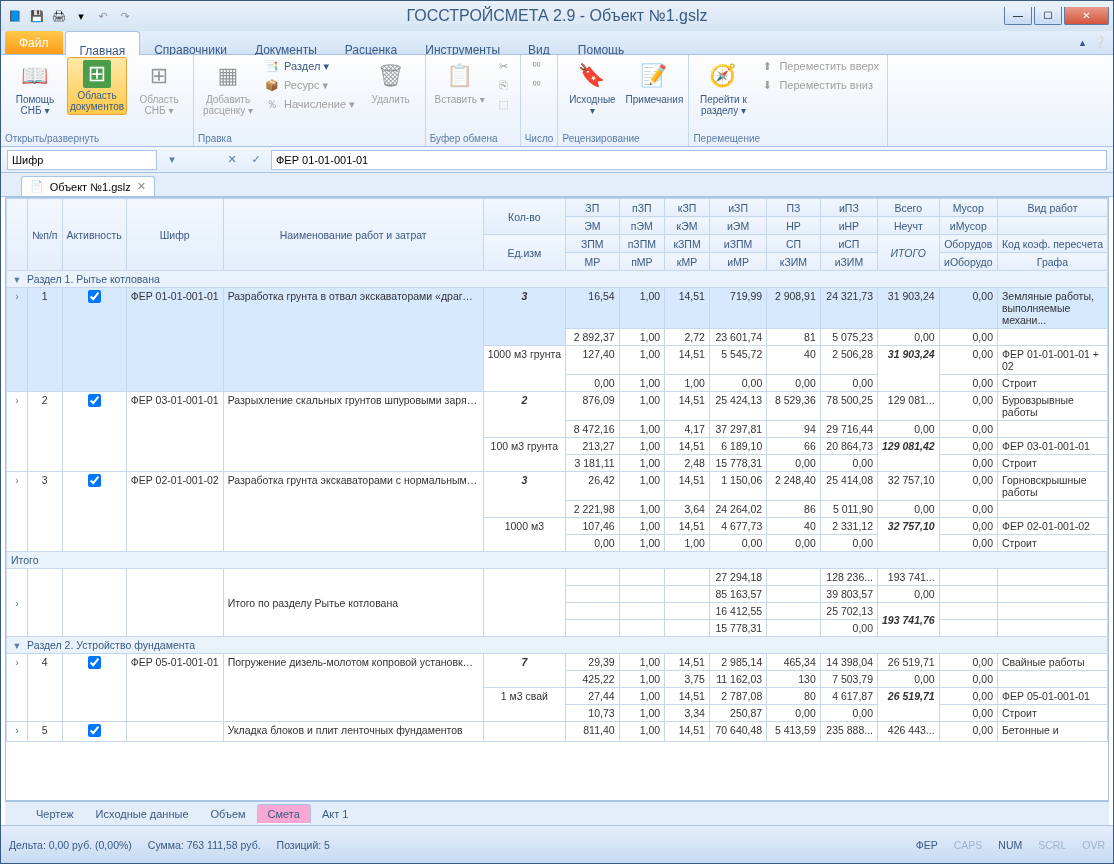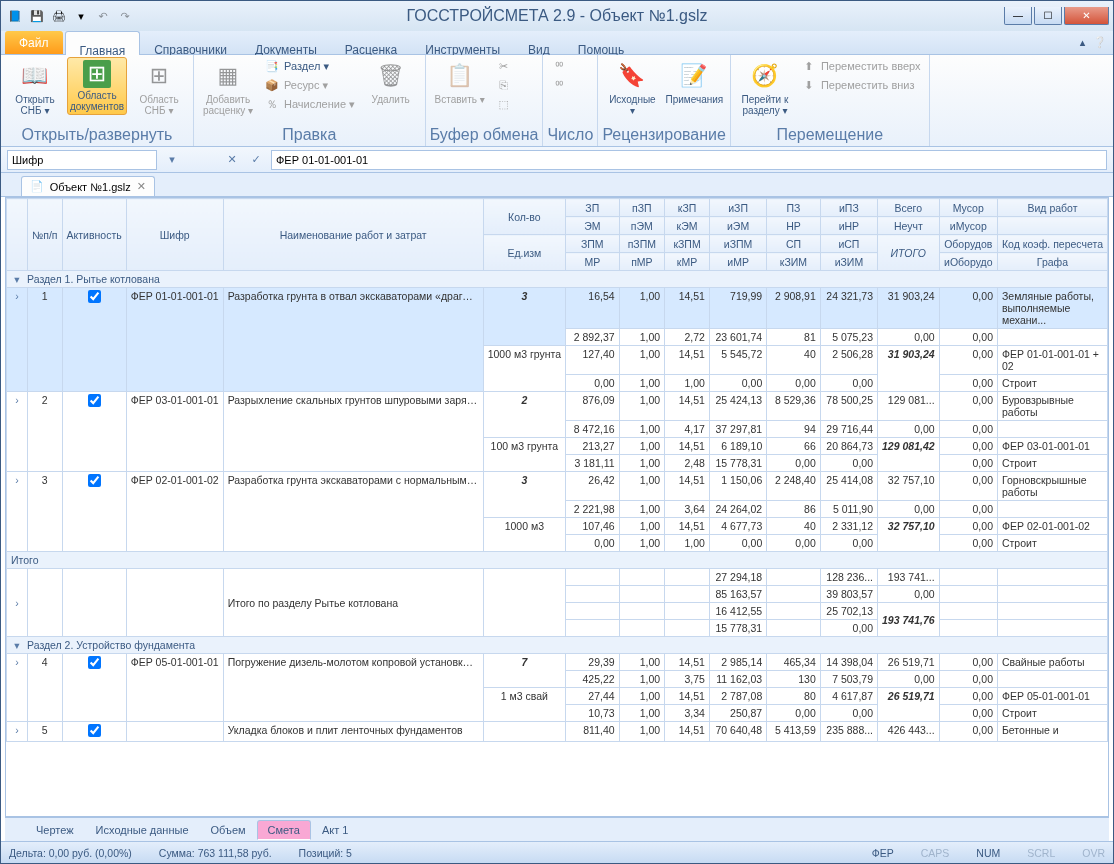--- a/index.html
+++ b/index.html
@@ -14,21 +14,21 @@
 .win-btn.close { background: linear-gradient(#e89b8a,#d4543a); color:#fff; width:45px;}
 .menubar { height: 24px; background: linear-gradient(#e4eefb,#d3e3f5); display: flex; align-items: stretch; padding-left: 4px; border-bottom:1px solid #a9c3e4;}
 .file-tab { background: linear-gradient(#ffc94a,#ff9b1a); color: #fff; padding: 3px 14px; font-size: 12px; border-radius: 3px 3px 0 0; margin-right:2px; display:flex; align-items:center; cursor:pointer;}
 .menu-tab { padding: 19px 14px; font-size: 12px; color: #3b5a82; cursor: pointer; display:flex; align-items:center;}
 .menu-tab.active { background: #fdfdfd; border: 1px solid #a9c3e4; border-bottom: none; border-radius: 3px 3px 0 0; color:#3b5a82;}
 .menubar .spacer { flex: 1; }
 .menubar .help { color:#3b5a82; padding:0 6px; display:flex; align-items:center; gap:8px;}
 .ribbon { height: 92px; background: linear-gradient(#fdfdfd,#e9f1fb); border-bottom: 1px solid #a9c3e4; display: flex; }
 .ribbon-group { border-right: 1px solid #c7d8ee; display: flex; flex-direction: column; padding: 2px 4px 0 4px; }
 .ribbon-group .items { display: flex; flex: 1; align-items: flex-start; gap: 2px; }
-.ribbon-group .label { text-align: center; font-size: 16px; color: #5a7ca8; padding: 2px 0; }
+.ribbon-group .label { text-align: left; font-size: 10px; color: #5a7ca8; padding: 2px 0; }
 .rbtn-lg { width: 60px; display: flex; flex-direction: column; align-items: center; padding: 2px; cursor: pointer; border:1px solid transparent; border-radius:3px;}
 .rbtn-lg.active { background: linear-gradient(#ffe9a8,#ffc94a); border:1px solid #e6a23c;}
 .rbtn-lg .icon { width: 32px; height: 32px; display:flex; align-items:center; justify-content:center; font-size:22px;}
 .rbtn-lg .lbl { font-size: 10px; text-align: center; color: #3b5a82; line-height: 1.1; margin-top:2px;}
 .rbtn-lg.disabled .lbl, .rbtn-sm.disabled { color:#a0a0a0;}
 .rbtn-lg.disabled .icon { opacity:0.4;}
 .rbtn-col { display:flex; flex-direction:column; gap:1px;}
 .rbtn-sm { display:flex; align-items:center; gap:4px; padding:1px 4px; font-size:11px; color:#3b5a82; cursor:pointer;}
 .rbtn-sm .icon { width:16px; height:16px; display:flex; align-items:center; justify-content:center;}
 .formula-bar { height: 26px; background: linear-gradient(#f2f7fd,#e4eefb); border-bottom:1px solid #a9c3e4; display:flex; align-items:center; padding:2px 6px; gap:6px;}
@@ -44,21 +44,21 @@
 .grid th { background: linear-gradient(#f2f7fd,#e4eefb); color:#3b5a82; font-weight:normal; text-align:center; height:18px;}
 .grid td.num { text-align:right; }
 .grid td.ctr { text-align:center; }
 .section-row td { background:#eaf2fc; color:#3b5a82; font-weight:normal;}
 .section-row .tw { display:flex; align-items:center; gap:4px;}
 .row-group td { vertical-align: top; }
 .expand { cursor:pointer; color:#5a7ca8; width:12px; display:inline-block; text-align:center;}
 .sheet-tabs { height:24px; background:#e4eefb; border-top:1px solid #a9c3e4; display:flex; align-items:center; padding-left:20px; margin:0 4px;}
 .sheet-tab { padding:3px 10px; font-size:11px; color:#3b5a82; cursor:pointer; border:1px solid transparent;}
 .sheet-tab.active { background:#f9a8d4; border:1px solid #a9c3e4; border-bottom:1px solid #fff; border-radius:3px 3px 0 0;}
-.statusbar { height:22px; background: linear-gradient(#e4eefb,#c7dbf3); border-top:1px solid #a9c3e4; display:flex; align-items:center; padding:0 8px; font-size:10.5px; color:#3b5a82; gap:27px;}
+.statusbar { height:38px; background: linear-gradient(#e4eefb,#c7dbf3); border-top:1px solid #a9c3e4; display:flex; align-items:center; padding:0 8px; font-size:10.5px; color:#3b5a82; gap:16px;}
 .statusbar .spacer{flex:1;}
 .statusbar .ind { color:#a0b4cc; }
 .statusbar .ind.on { color:#3b5a82; }
 .check { width:13px; height:13px; }
 .desc-cell { white-space:normal; max-width:260px; color:#333;}
 .code-cell { color:#1a4d8f;}
 .bold { font-weight:bold;}
 .c-exp { width:18px;}
 .c-n { width:30px;}
 .c-act { width:24px;}
@@ -102,21 +102,21 @@
         <span>▴</span>
         <span style="color:#2a6fc9">❔</span>
       </div>
   </div>
 
   <div class="ribbon">
     <div class="ribbon-group">
       <div class="items">
         <div class="rbtn-lg">
             <div class="icon">📖</div>
-            <div class="lbl">Открыть СНБ ▾</div>
+            <div class="lbl">Помощь СНБ ▾</div>
           </div>
         <div class="rbtn-lg active">
             <div class="icon" style="background:#4a9e4a;color:#fff;width:28px;height:28px;border-radius:2px;">⊞</div>
             <div class="lbl">Область документов</div>
           </div>
         <div class="rbtn-lg disabled">
             <div class="icon">⊞</div>
             <div class="lbl">Область СНБ ▾</div>
           </div>
       </div>

